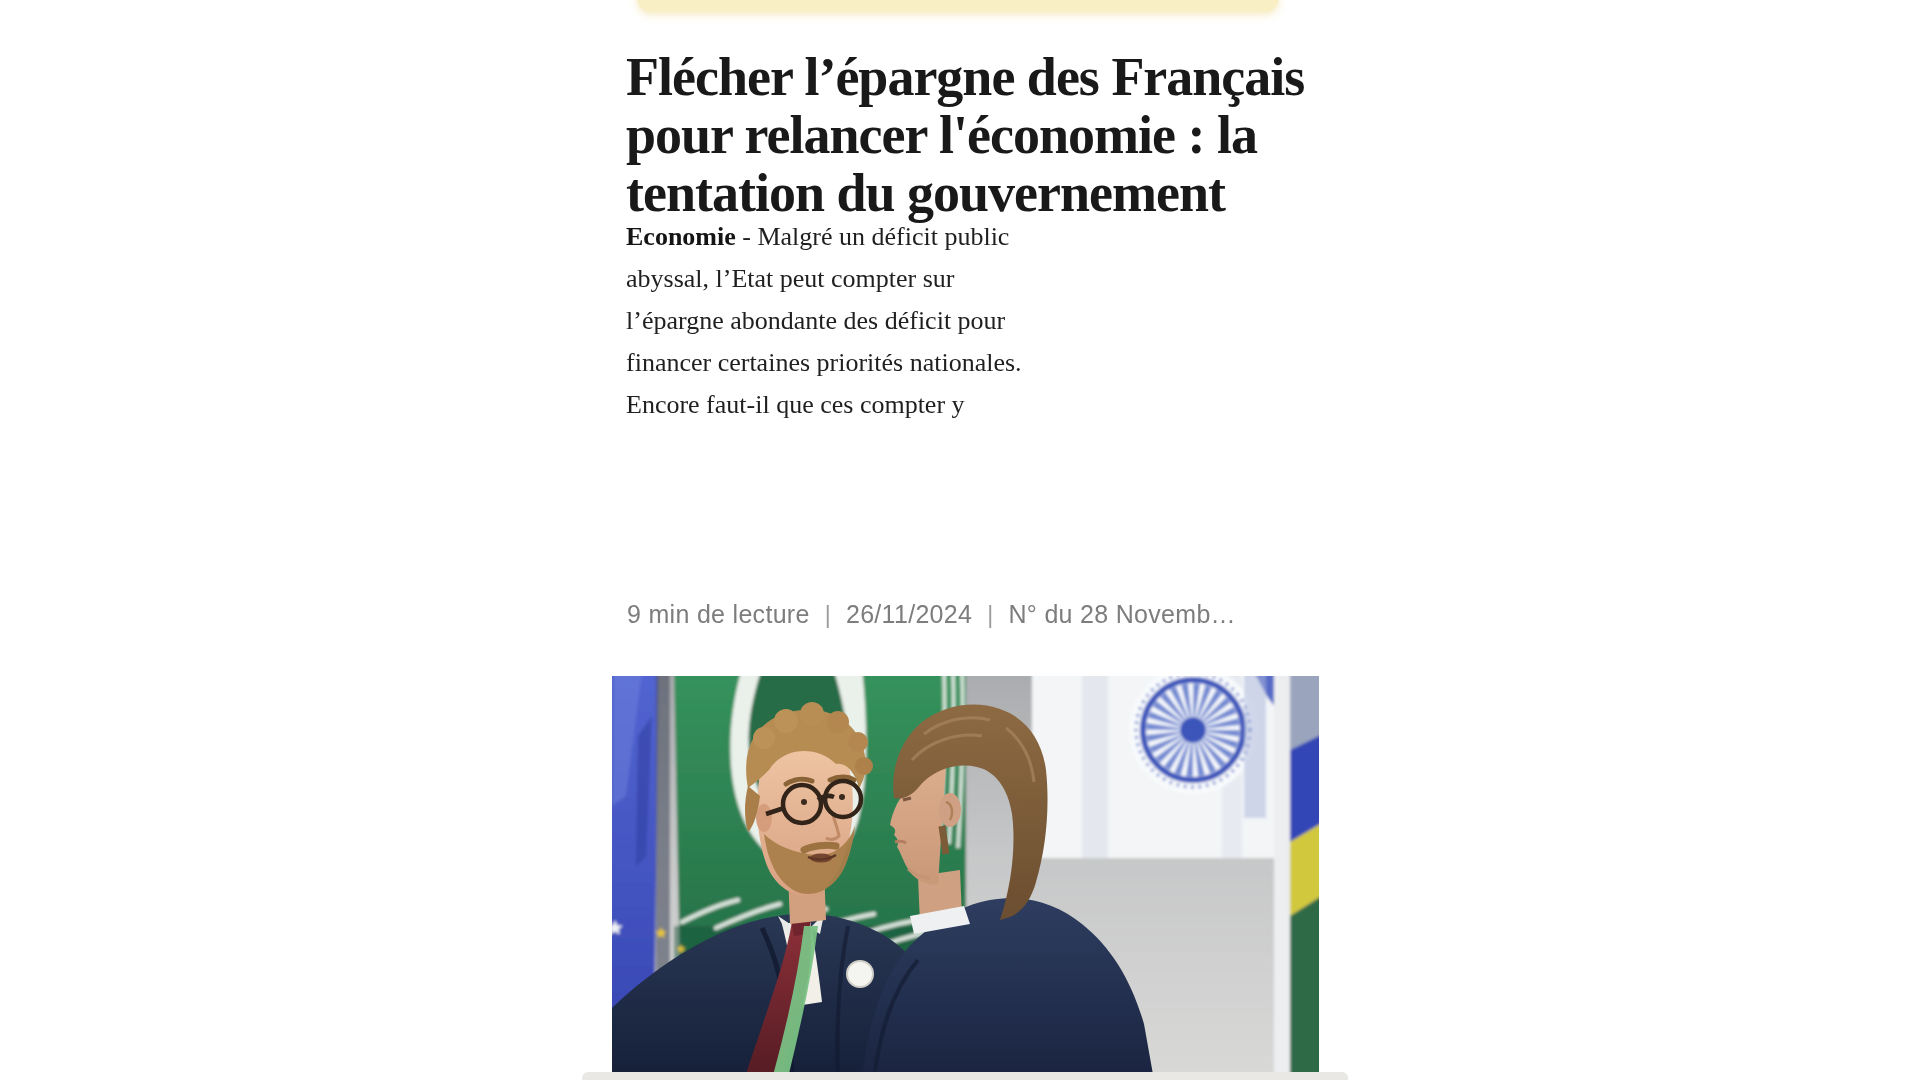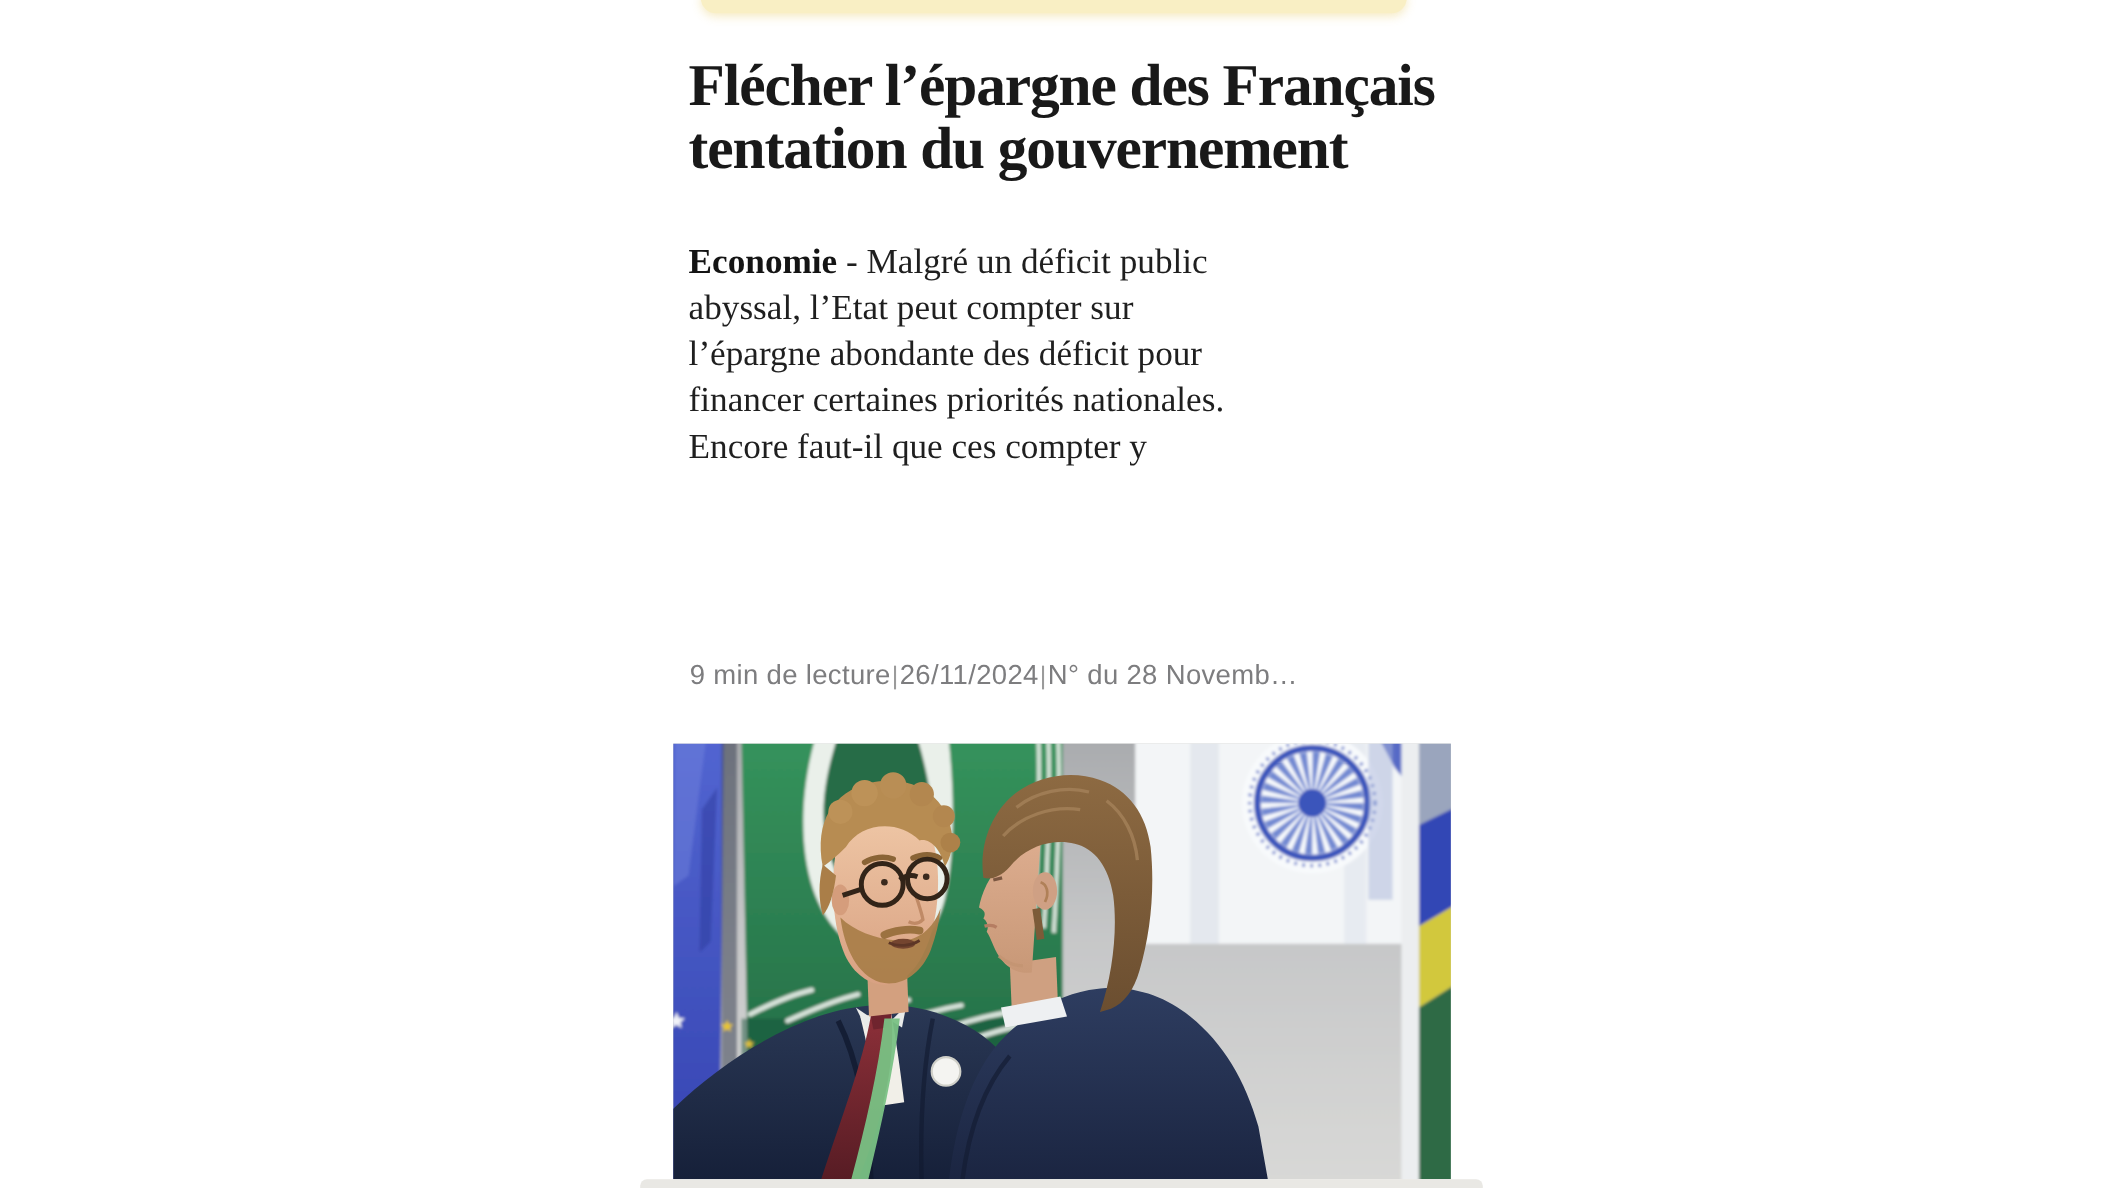--- a/index.html
+++ b/index.html
@@ -39,34 +39,34 @@
     letter-spacing: -1px;
     color: #191919;
   }
   .title .tl { display: block; white-space: nowrap; }
   .standfirst {
     position: absolute;
     left: 626px;
     top: 216px;
     margin: 0;
     width: 700px;
-    font-size: 32px;
+    font-size: 26px;
     line-height: 42px;
     font-weight: 400;
     color: #1f1f1f;
   }
   .standfirst .sl { display: block; white-space: nowrap; }
   .standfirst b { font-weight: 700; color: #141414; }
   .meta {
     position: absolute;
     left: 627px;
     top: 598px;
     display: flex;
     align-items: baseline;
-    gap: 1px;
+    gap: 15px;
     font-family: "Liberation Sans", "DejaVu Sans", sans-serif;
     font-size: 25px;
     line-height: 32px;
     letter-spacing: 0.3px;
     color: #7d7d7f;
     white-space: nowrap;
   }
   .meta .sep { color: #9b9b9b; font-size: 23px; }
   .photo {
     position: absolute;
@@ -91,20 +91,21 @@
 </style>
 </head>
 <body>
 
 <div class="page">
 
   <div class="hbar"></div>
 
   <h1 class="title">
     <span class="tl">Flécher l’épargne des Français</span>
+    <span class="tl">pour relancer l'économie : la</span>
     <span class="tl">tentation du gouvernement</span>
   </h1>
 
   <p class="standfirst">
     <span class="sl"><b>Economie</b><span> - </span><span>Malgré un déficit public</span></span>
     <span class="sl">abyssal, l’Etat peut compter sur</span>
     <span class="sl">l’épargne abondante des déficit pour</span>
     <span class="sl">financer certaines priorités nationales.</span>
     <span class="sl">Encore faut-il que ces compter y</span>
   </p>

